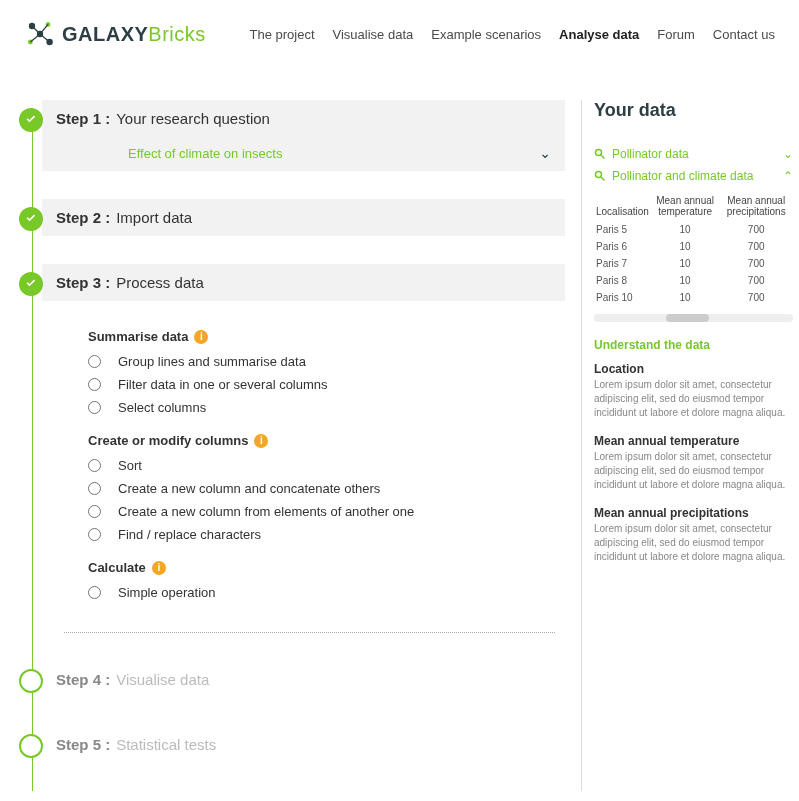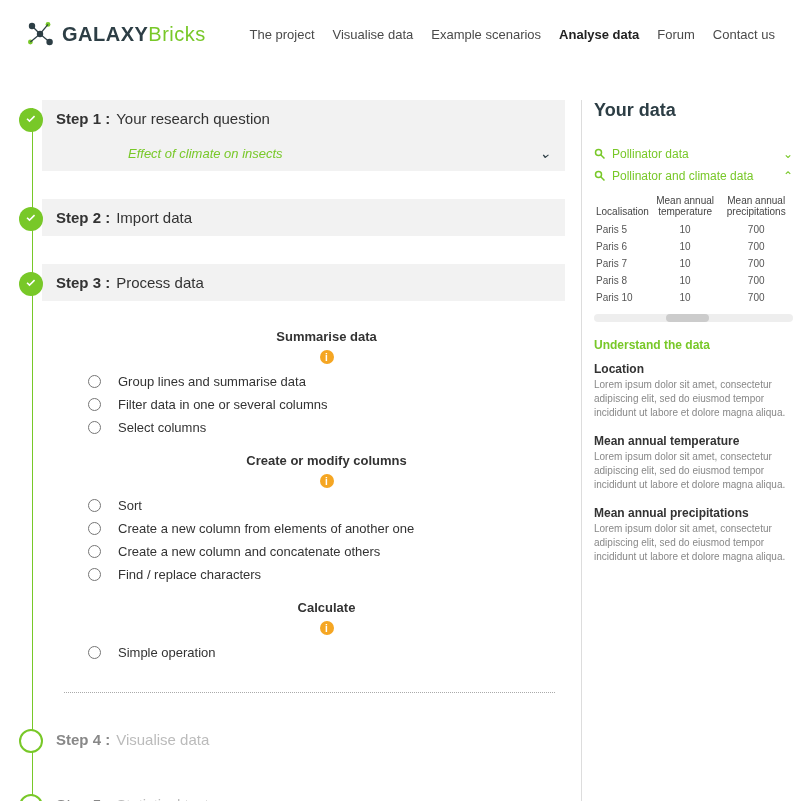--- a/index.html
+++ b/index.html
@@ -19,24 +19,24 @@
 .timeline { position:absolute; left:32px; top:8px; bottom:0; width:1px; background:#78c828; }
 .step { margin-bottom:28px; position:relative; }
 .step-marker { position:absolute; left:-23px; top:8px; width:24px; height:24px; border-radius:50%; background:#fff; display:flex; align-items:center; justify-content:center; z-index:2; }
 .step-marker.done { background:#78c828; }
 .step-marker.done svg { width:12px; height:12px; fill:#fff; }
 .step-marker.open { border:2px solid #78c828; }
 .step-header { background:#f2f2f2; padding:10px 14px; font-size:15px; display:flex; align-items:center; gap:6px; cursor:pointer; }
 .step-header.plain { background:none; color:#bbb; font-size:15px; }
 .step-header .bold { font-weight:700; }
 .step-header.plain .bold { color:#888; }
-.step-sub { color:#78c828; font-style:italic; font-size:13px; padding:10px 14px 10px 86px; background:#f2f2f2; margin-top:-2px; display:flex; justify-content:space-between; align-items:center; }
+.step-sub { color:#78c828; font-size:13px; padding:10px 14px 10px 86px; background:#f2f2f2; margin-top:-2px; display:flex; justify-content:space-between; align-items:center; }
 .chev { font-size:14px; color:#2d3e45; }
 .step-body { padding:14px 0 0 46px; }
-.group-title { font-weight:700; font-size:13px; margin:14px 0 6px; display:flex; align-items:center; gap:6px;flex-direction:column; }
+.group-title { font-weight:700; font-size:13px; margin:14px 0 6px; display:flex; align-items:center; gap:6px; }
 .info-badge { display:inline-flex; width:14px; height:14px; border-radius:50%; background:#f5a623; color:#fff; font-size:10px; font-weight:bold; align-items:center; justify-content:center; }
 .option { display:flex; align-items:center; gap:17px; font-size:13px; padding:4px 0; color:#333; cursor:pointer; }
 .option input { accent-color:#78c828; }
 .dots { border-top:1px dotted #aaa; margin:20px 10px 28px 22px; }
 .right h2 { font-size:18px; font-weight:700; color:#2d3e45; margin-bottom:22px; }
 .ds { display:flex; align-items:center; gap:6px; color:#78c828; font-size:12px; padding:4px 0; cursor:pointer; }
 .ds .mag { width:12px; height:12px; }
 .ds .sp { margin-left:auto; }
 table { width:100%; border-collapse:collapse; font-size:10px; margin-top:4px; }
 th { text-align:left; padding:4px 2px; font-weight:400; color:#444; vertical-align:bottom; }
@@ -142,25 +142,25 @@
         <div class="group-title">
           <span>Create or modify columns</span>
           <span class="info-badge">i</span>
         </div>
         <label class="option">
             <input type="radio" name="g2" style="">
             <span>Sort</span>
           </label>
         <label class="option">
             <input type="radio" name="g2" style="">
+            <span>Create a new column and concatenate others</span>
+          </label>
+        <label class="option">
+            <input type="radio" name="g2" style="">
             <span>Create a new column from elements of another one</span>
-          </label>
-        <label class="option">
-            <input type="radio" name="g2" style="">
-            <span>Create a new column and concatenate others</span>
           </label>
         <label class="option">
             <input type="radio" name="g2" style="">
             <span>Find / replace characters</span>
           </label>
 
         <div class="group-title">
           <span>Calculate</span>
           <span class="info-badge">i</span>
         </div>

